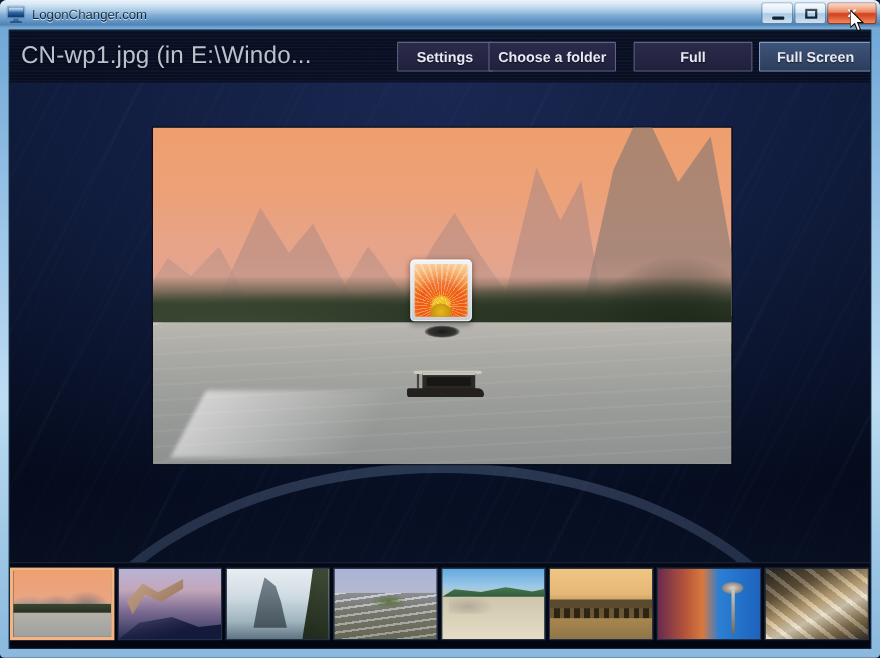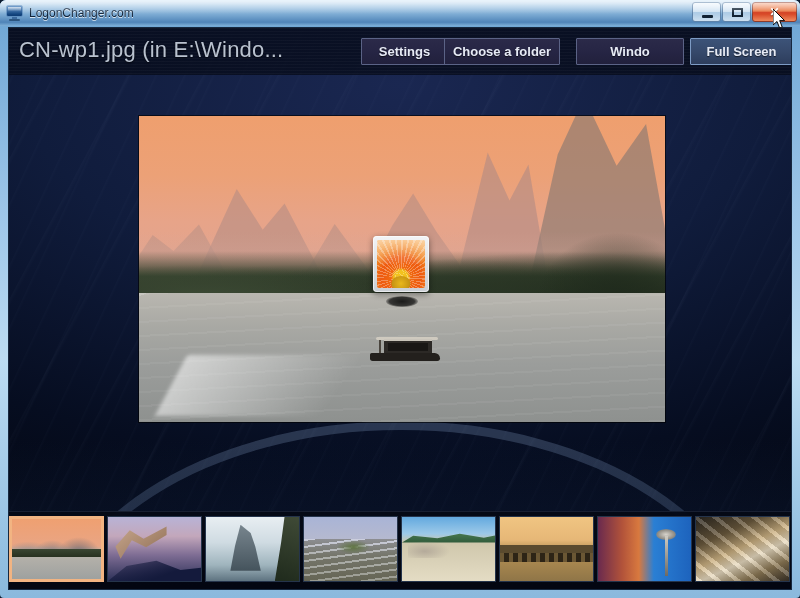--- a/index.html
+++ b/index.html
@@ -410,21 +410,21 @@
         <div class="pic"></div>
         <div class="gloss"></div>
       </div>
     </div>
 
     <div id="toolbar">
       <div class="toolbar-scan"></div>
       <div id="file-label">CN-wp1.jpg (in E:\Windo...</div>
       <div class="tb-btn" id="btn-settings">Settings</div>
       <div class="tb-btn" id="btn-folder">Choose a folder</div>
-      <div class="tb-btn" id="btn-apply">Windo</div>
+      <div class="tb-btn" id="btn-apply">Full</div>
       <div class="tb-btn hover" id="btn-full">Full Screen</div>
     </div>
 
     <div id="thumbstrip">
       <div class="thumbs-row" id="thumbs-row">
           <div class="thumb selected" title="CN-wp1.jpg">
             <div class="art art-guilin"></div>
           </div>
           <div class="thumb" title="CN-wp2.jpg">
             <div class="art art-wall"></div>

